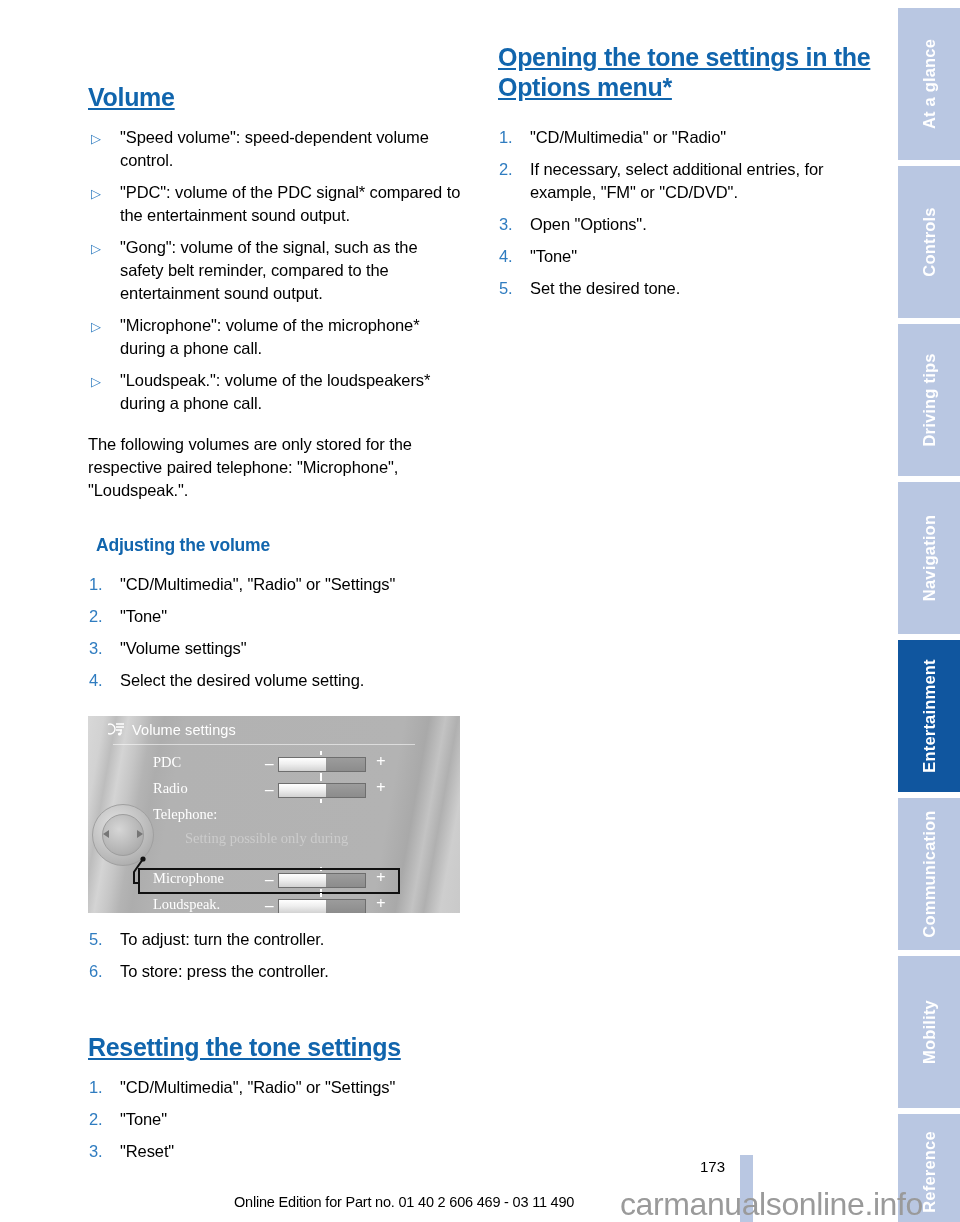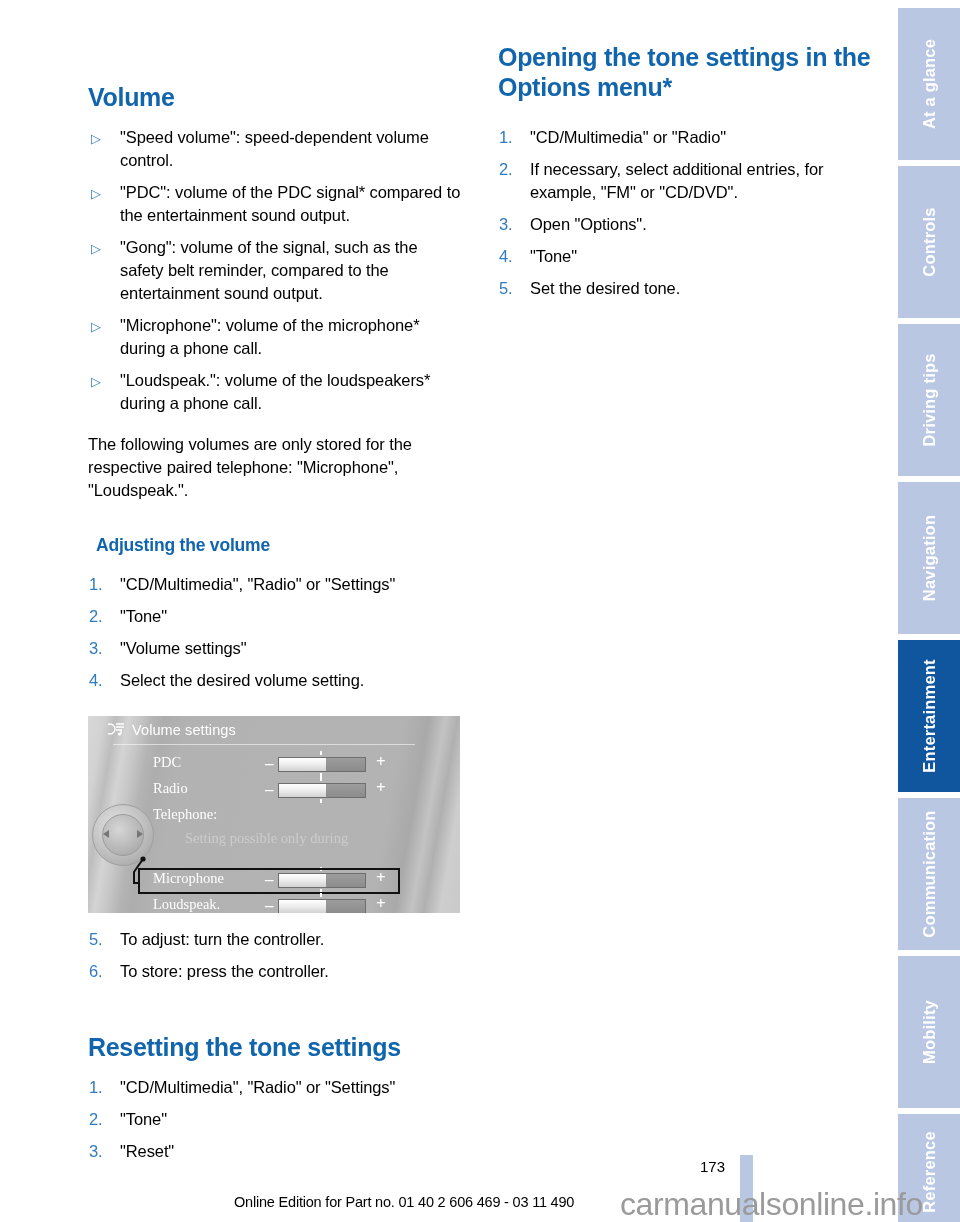--- a/index.html
+++ b/index.html
@@ -38,20 +38,21 @@
     letter-spacing: -0.1px;
   }
 
   h1.chapter {
     color: #1165ad;
     font-size: 25px;
     line-height: 30px;
     font-weight: bold;
     margin: 0;
     letter-spacing: -0.3px;
+    text-decoration: underline;
   }
   h2.sub {
     color: #1165ad;
     font-size: 17.5px;
     line-height: 22px;
     font-weight: bold;
     margin: 8px;
     letter-spacing: -0.2px;
   }
 

